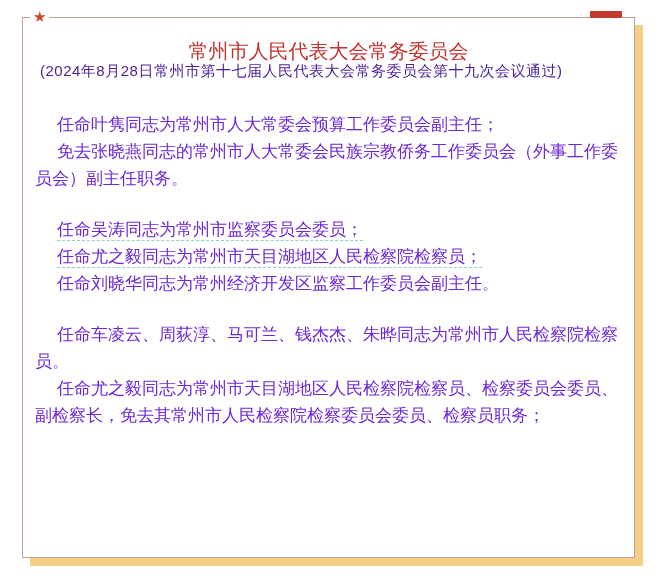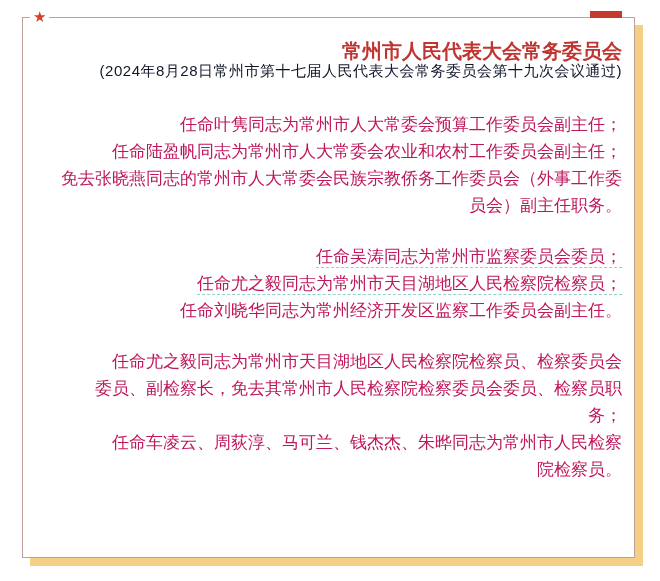--- a/index.html
+++ b/index.html
@@ -42,45 +42,42 @@
     top: 11px;
     width: 32px;
     height: 7px;
     background: #c53a2e;
     z-index: 3;
   }
   .content {
     padding: 22px 12px 0 12px;
   }
   .title {
-    text-align: right;
+    text-align: center;
     font-size: 20px;
     line-height: 23px;
-    font-weight: bold;
+    font-weight: normal;
     color: #bf3531;
   }
   .meta {
     margin-top: -2px;
     margin-left: 5px;
     font-size: 15px;
     line-height: 20px;
-    color: #0f172a;
+    color: #4c1d95;
     letter-spacing: 0.5px;
-    text-align: right;
   }
   .body {
     margin-top: 30px;
     font-size: 17px;
     line-height: 27px;
-    color: #be185d;
-    text-align: right;
+    color: #6d28d9;
   }
   .group + .group {
     margin-top: 24px;
-    margin-left: 40px;
   }
   .para {
     margin: 0;
     padding: 0;
     text-indent: 22px;
   }
   .line.dashed {
     border-bottom: 1px dashed #90d2ca;
     padding-bottom: 1px;
   }
@@ -91,33 +88,32 @@
 <div class="frame">
   <div class="content">
 
     <div class="title">常州市人民代表大会常务委员会</div>
     <div class="meta">(2024年8月28日常州市第十七届人民代表大会常务委员会第十九次会议通过)</div>
 
     <div class="body">
 
       <div class="group">
         <p class="para"><span class="line">任命叶隽同志为常州市人大常委会预算工作委员会副主任；</span></p>
-        <p class="para"><span class="line">任命陆盈帆同志为常州市人大常委会农业和农村工作委员会副主任；</span></p>
         <p class="para"><span class="line">免去张晓燕同志的常州市人大常委会民族宗教侨务工作委员会（外事工作委员会）副主任职务。</span></p>
       </div>
 
       <div class="group">
         <p class="para"><span class="line dashed">任命吴涛同志为常州市监察委员会委员；</span></p>
         <p class="para"><span class="line dashed">任命尤之毅同志为常州市天目湖地区人民检察院检察员；</span></p>
         <p class="para"><span class="line">任命刘晓华同志为常州经济开发区监察工作委员会副主任。</span></p>
       </div>
 
       <div class="group">
+        <p class="para"><span class="line">任命车凌云、周荻淳、马可兰、钱杰杰、朱晔同志为常州市人民检察院检察员。</span></p>
         <p class="para"><span class="line">任命尤之毅同志为常州市天目湖地区人民检察院检察员、检察委员会委员、副检察长，免去其常州市人民检察院检察委员会委员、检察员职务；</span></p>
-        <p class="para"><span class="line">任命车凌云、周荻淳、马可兰、钱杰杰、朱晔同志为常州市人民检察院检察员。</span></p>
       </div>
 
     </div>
   </div>
 </div>
 
 <span class="star">★</span>
 <div class="redbar"></div>
 
 </body></html>

